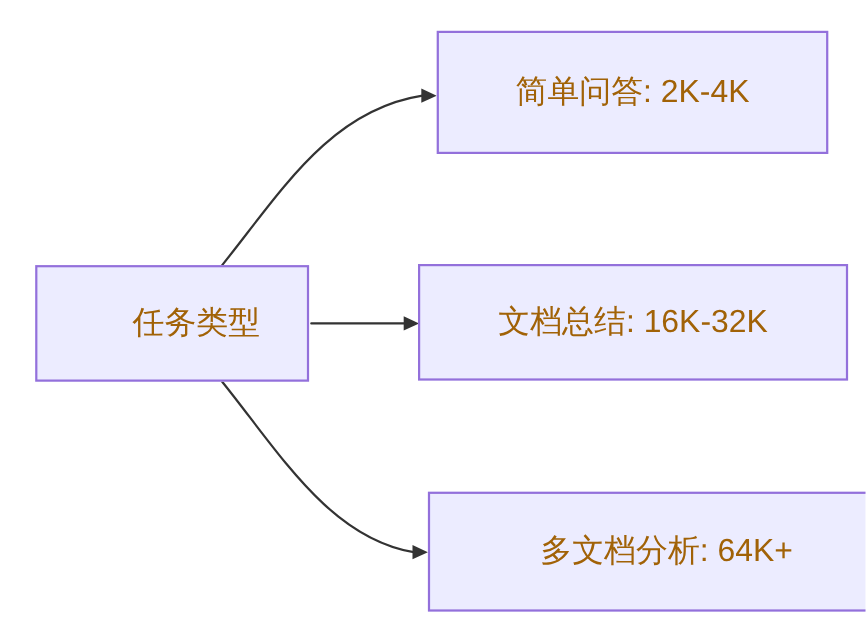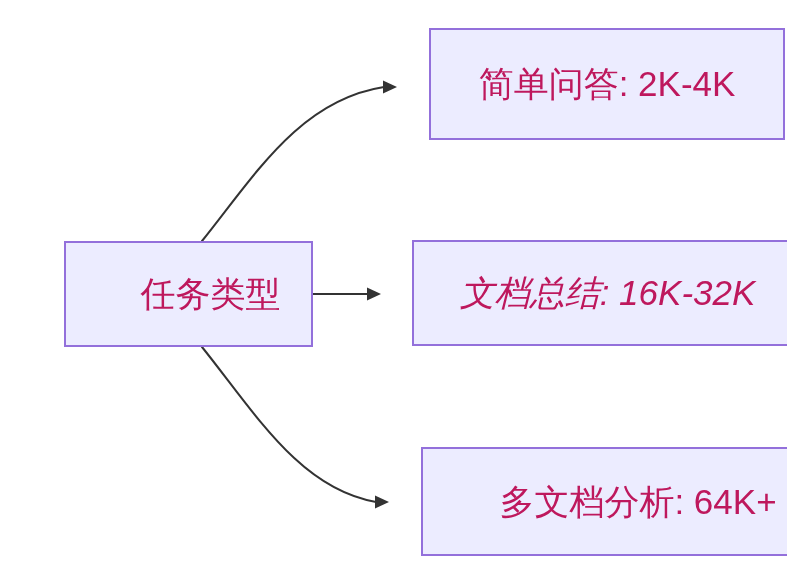--- a/index.html
+++ b/index.html
@@ -35,30 +35,29 @@
   }
   .node {
     position: absolute;
     z-index: 2;
     box-sizing: border-box;
     background: #ECECFF;
     border: 2px solid #9370DB;
     display: flex;
     align-items: center;
     justify-content: center;
-    color: #be185d;
-    font-size: 35px;
+    color: #a16207;
+    font-size: 29px;
     line-height: 1.2;
     white-space: nowrap;
     text-align: center;
-    margin-left: 32px;
   }
   .node--root   { left: 32px;  top: 241px; width: 249px; height: 106px; padding-left: 44px; }
   .node--top    { left: 397px; top: 28px;  width: 356px; height: 112px; }
-  .node--middle { left: 380px; top: 240px; width: 391px; height: 106px; font-style: italic; }
+  .node--middle { left: 380px; top: 240px; width: 391px; height: 106px; }
   .node--bottom { left: 389px; top: 447px; width: 434px; height: 109px; }
 </style>
 </head>
 <body>
 
 <div class="canvas">
 
   <svg class="edges-layer" viewBox="0 0 787 572" aria-hidden="true">
 
     <g>

